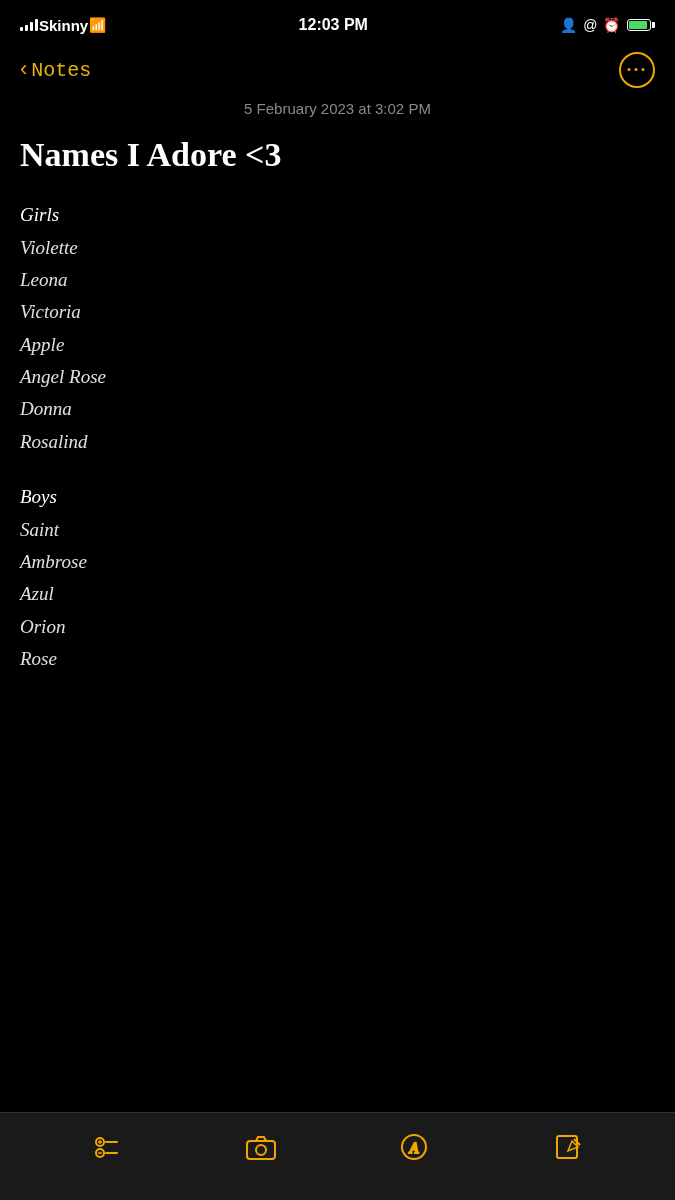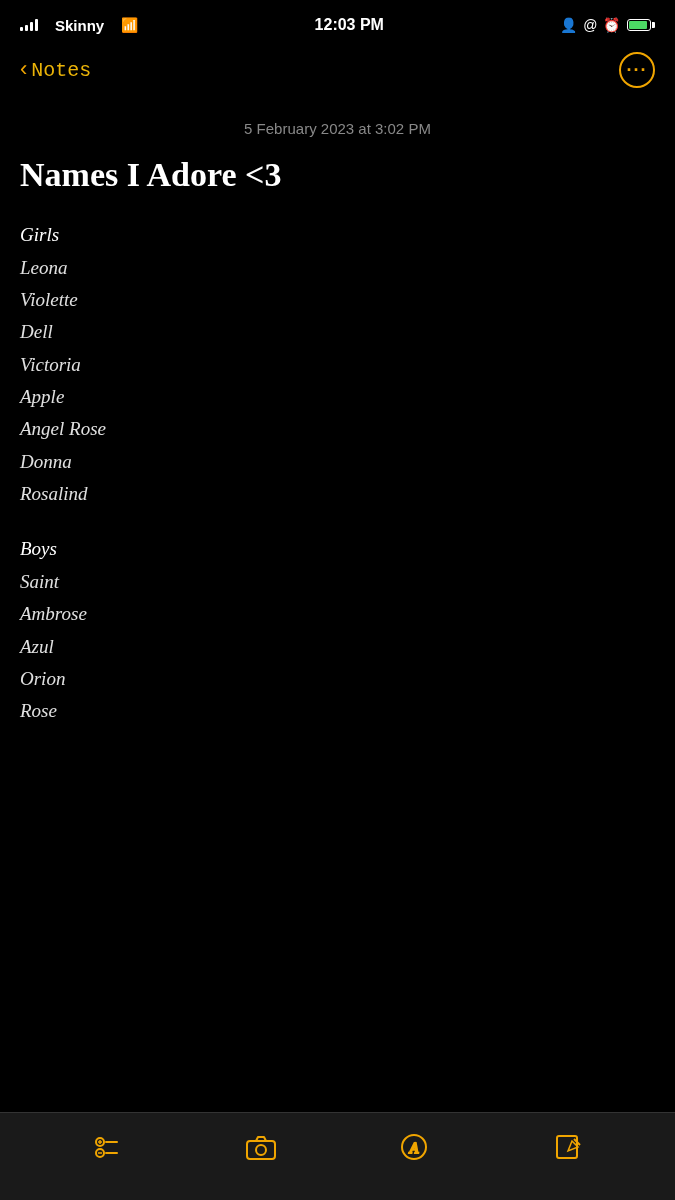--- a/index.html
+++ b/index.html
@@ -19,21 +19,21 @@
       display: flex;
       justify-content: space-between;
       align-items: center;
       padding: 14px 20px 8px;
       height: 44px;
     }
 
     .status-left {
       display: flex;
       align-items: center;
-      gap: 17px;
+      gap: 1px;
       font-size: 15px;
       font-weight: 600;
       color: #fff;
     }
 
     .signal-bars {
       display: flex;
       align-items: flex-end;
       gap: 2px;
       height: 12px;
@@ -134,21 +134,20 @@
       color: #f0a500;
       font-size: 18px;
       font-weight: 700;
       cursor: pointer;
       letter-spacing: 1px;
     }
 
     
     .note-content {
       padding: 0 20px;
-      margin-top: 20px;
     }
 
     .note-date {
       text-align: center;
       color: #888;
       font-size: 15px;
       margin-bottom: 18px;
     }
 
     .note-title {
@@ -256,23 +255,22 @@
     <span>···</span>
   </div>
 </div>
 
 <div class="note-content">
   <div class="note-date">5 February 2023 at 3:02 PM</div>
   <div class="note-title">Names I Adore &lt;3</div>
 
   <div class="girls-section">
     <div class="section-header">Girls</div>
+    <div class="name-item">Violette</div>
     <div class="name-item">Leona</div>
-    <div class="name-item">Violette</div>
-    <div class="name-item">Dell</div>
     <div class="name-item">Victoria</div>
     <div class="name-item">Apple</div>
     <div class="name-item">Angel Rose</div>
     <div class="name-item">Donna</div>
     <div class="name-item">Rosalind</div>
   </div>
 
   <div class="boys-section">
     <div class="section-header">Boys</div>
     <div class="name-item">Saint</div>

